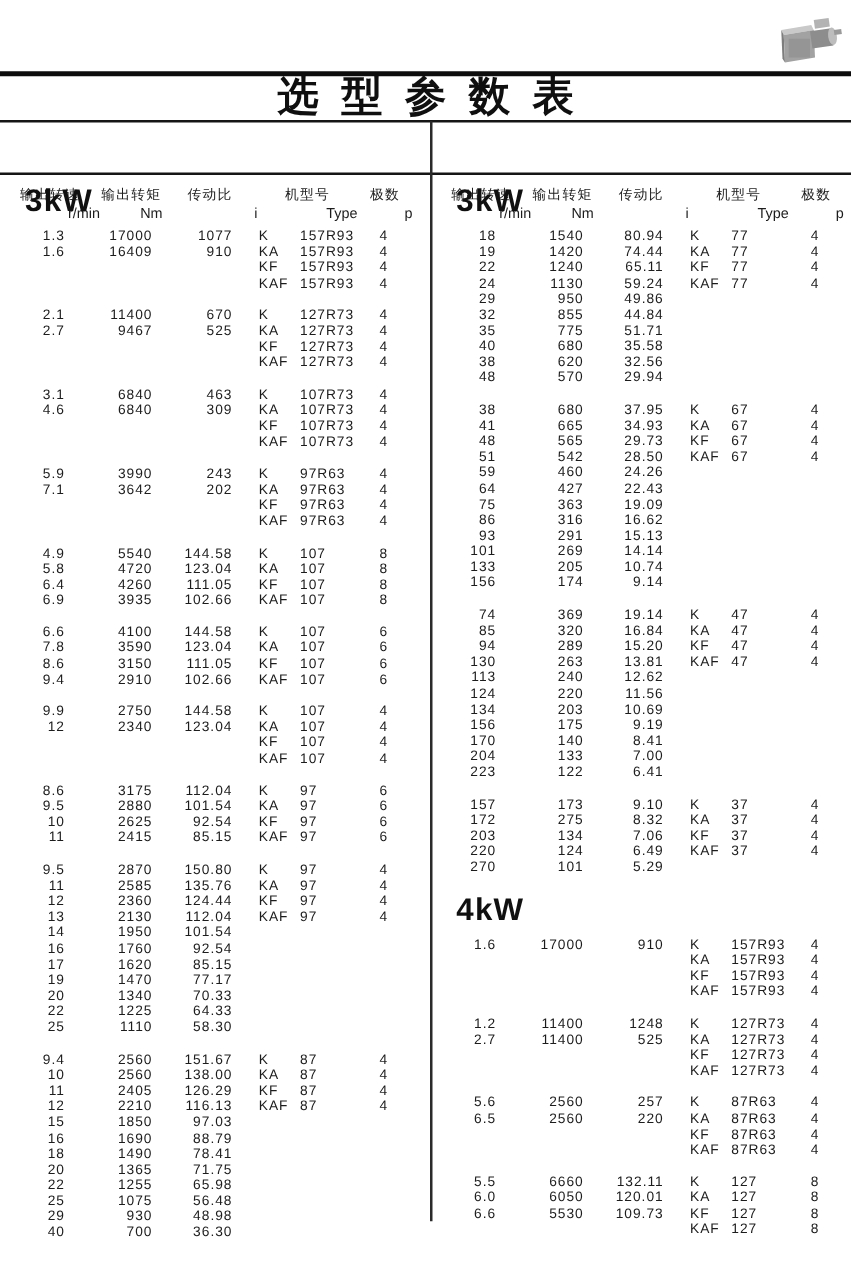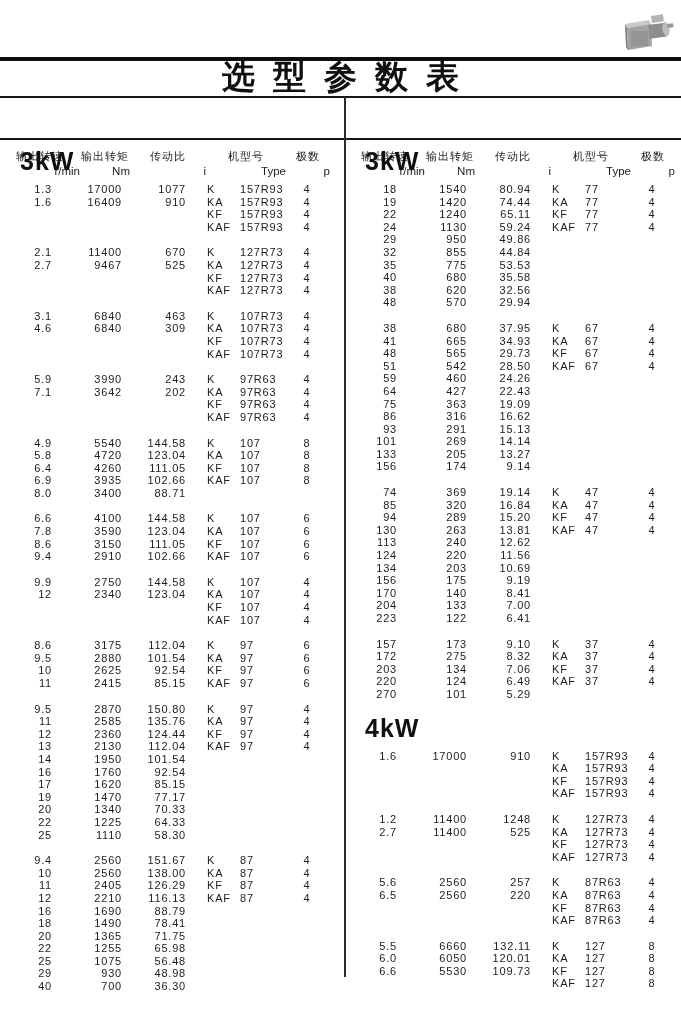--- a/index.html
+++ b/index.html
@@ -281,28 +281,20 @@
           <span class="c5">8</span>
         </div>
         <div class="row">
           <span class="c0">6.9</span>
           <span class="c1">3935</span>
           <span class="c2">102.66</span>
           <span class="c3">KAF</span>
           <span class="c4">107</span>
           <span class="c5">8</span>
         </div>
-        <div class="row">
-          <span class="c0">8.0</span>
-          <span class="c1">3400</span>
-          <span class="c2">88.71</span>
-          <span class="c3"></span>
-          <span class="c4"></span>
-          <span class="c5"></span>
-        </div>
       </div>
       <div class="group">
         <div class="row">
           <span class="c0">6.6</span>
           <span class="c1">4100</span>
           <span class="c2">144.58</span>
           <span class="c3">K</span>
           <span class="c4">107</span>
           <span class="c5">6</span>
         </div>
@@ -516,20 +508,28 @@
         </div>
         <div class="row">
           <span class="c0">12</span>
           <span class="c1">2210</span>
           <span class="c2">116.13</span>
           <span class="c3">KAF</span>
           <span class="c4">87</span>
           <span class="c5">4</span>
         </div>
         <div class="row">
+          <span class="c0">15</span>
+          <span class="c1">1850</span>
+          <span class="c2">97.03</span>
+          <span class="c3"></span>
+          <span class="c4"></span>
+          <span class="c5"></span>
+        </div>
+        <div class="row">
           <span class="c0">16</span>
           <span class="c1">1690</span>
           <span class="c2">88.79</span>
           <span class="c3"></span>
           <span class="c4"></span>
           <span class="c5"></span>
         </div>
         <div class="row">
           <span class="c0">18</span>
           <span class="c1">1490</span>
@@ -627,21 +627,21 @@
           <span class="c0">32</span>
           <span class="c1">855</span>
           <span class="c2">44.84</span>
           <span class="c3"></span>
           <span class="c4"></span>
           <span class="c5"></span>
         </div>
         <div class="row">
           <span class="c0">35</span>
           <span class="c1">775</span>
-          <span class="c2">53.53</span>
+          <span class="c2">51.71</span>
           <span class="c3"></span>
           <span class="c4"></span>
           <span class="c5"></span>
         </div>
         <div class="row">
           <span class="c0">40</span>
           <span class="c1">680</span>
           <span class="c2">35.58</span>
           <span class="c3"></span>
           <span class="c4"></span>
@@ -741,21 +741,21 @@
           <span class="c0">101</span>
           <span class="c1">269</span>
           <span class="c2">14.14</span>
           <span class="c3"></span>
           <span class="c4"></span>
           <span class="c5"></span>
         </div>
         <div class="row">
           <span class="c0">133</span>
           <span class="c1">205</span>
-          <span class="c2">13.27</span>
+          <span class="c2">10.74</span>
           <span class="c3"></span>
           <span class="c4"></span>
           <span class="c5"></span>
         </div>
         <div class="row">
           <span class="c0">156</span>
           <span class="c1">174</span>
           <span class="c2">9.14</span>
           <span class="c3"></span>
           <span class="c4"></span>

